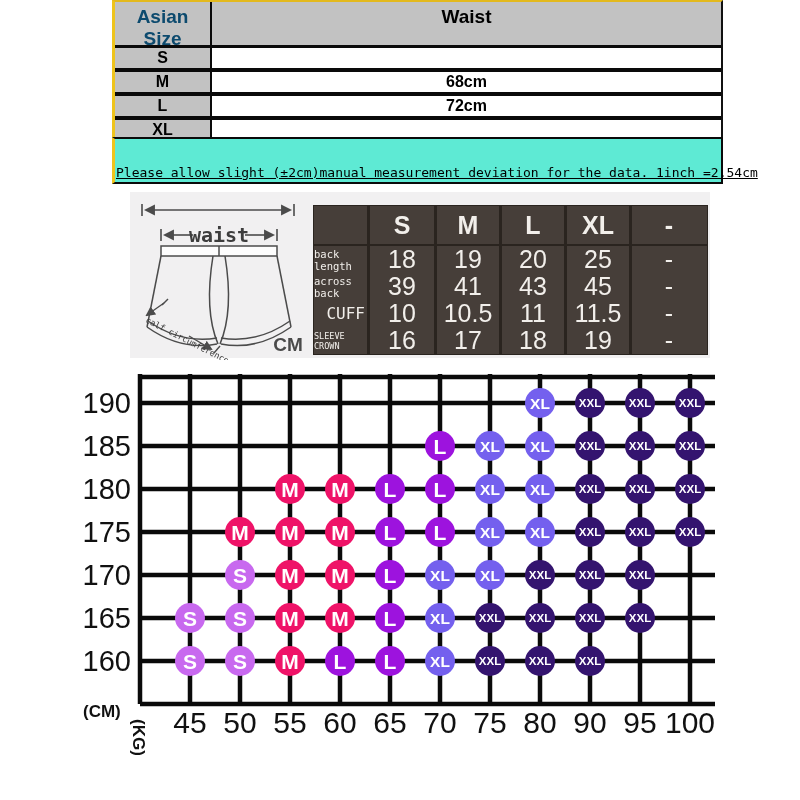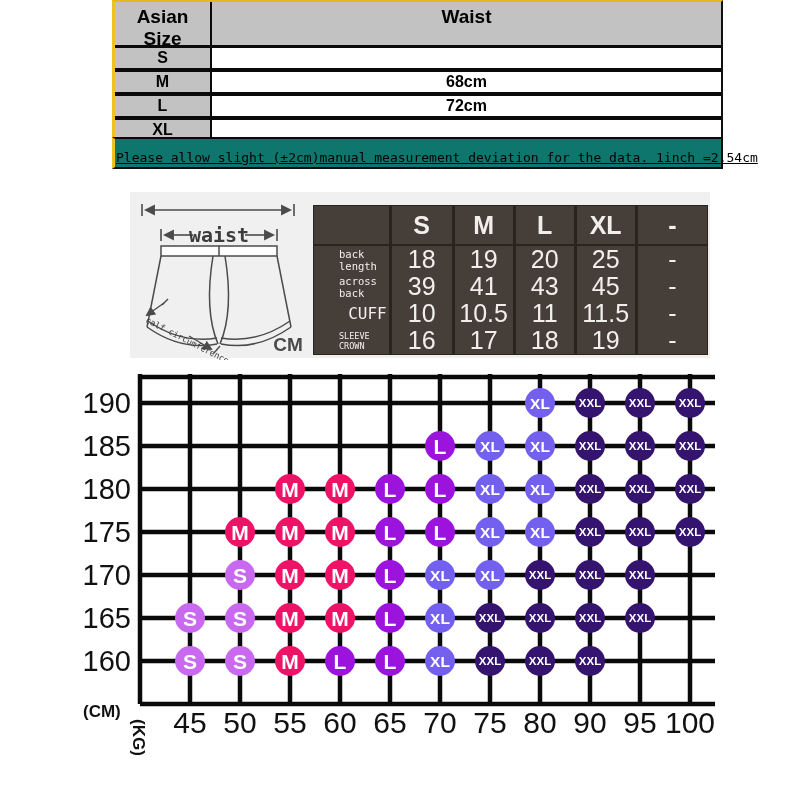--- a/index.html
+++ b/index.html
@@ -14,50 +14,50 @@
     border-right:2px solid #111;box-sizing:border-box;background:#fff;
   }
   .wt-row{display:flex;border-bottom:3px solid #0a0a0a;}
   .wt-row.header{height:43px;}
   .wt-row.data{height:20px;border-bottom-width:4px;}
   .wt-size{
     width:97px;background:#c2c2c2;border-right:2px solid #0a0a0a;
     text-align:center;font-weight:bold;box-sizing:border-box;
   }
   .wt-val{flex:1;background:#ffffff;text-align:center;font-weight:bold;}
-  .wt-row.header .wt-size{font-size:19px;padding-top:4px;color:#000000;background:#c2c2c2;}
+  .wt-row.header .wt-size{font-size:19px;padding-top:4px;color:#0c4a6e;background:#c2c2c2;}
   .wt-row.header .wt-val{font-size:19px;padding-top:4px;background:#c2c2c2;}
   .wt-row.data .wt-size{font-size:16px;line-height:20px;}
   .wt-row.data .wt-val{font-size:16px;line-height:20px;}
   
   .note-box{
-    position:absolute;left:112px;top:137px;width:611px;height:32px;
+    position:absolute;left:112px;top:137px;width:611px;height:47px;
     border:2px solid #0a0a0a;border-left:3px solid #eec41c;
-    box-sizing:border-box;background:#0f766e;
+    box-sizing:border-box;background:#5eead4;
   }
   .note-text{
     position:absolute;left:1px;bottom:2px;white-space:nowrap;
     font-family:"DejaVu Sans Mono","Liberation Mono",monospace;
     font-size:13px;text-decoration:underline;color:#000;
   }
   
   .mid-panel{position:absolute;left:130px;top:192px;width:580px;height:166px;background:#f1f0f1;}
   .diagram-svg{position:absolute;left:133px;top:196px;}
   
   .detail-table{
     position:absolute;left:313px;top:205px;width:395px;height:150px;
     background:#463e39;color:#f2efeb;box-sizing:border-box;
     border:1px solid #2a241f;display:flex;flex-direction:column;
   }
   .dt-header{display:flex;height:38px;border-bottom:2px solid #2a241f;}
   .dt-row{display:flex;height:27px;}
   .dt-cell{display:flex;align-items:center;justify-content:center;
     border-right:3px solid #2a241f;box-sizing:border-box;}
   .dt-cell.last{border-right:none;}
-  .c0{width:56px;margin-left:25px;} .c1{width:67px;} .c2{width:65px;} .c3{width:65px;} .c4{width:65px;} .c5{width:74px;}
+  .c0{width:56px;} .c1{width:67px;} .c2{width:65px;} .c3{width:65px;} .c4{width:65px;} .c5{width:74px;}
   .dt-header .dt-cell{font-weight:bold;font-size:25px;}
   .dt-num{font-weight:normal;font-size:25px;}
   .dt-label{font-family:"DejaVu Sans Mono","Liberation Mono",monospace;justify-content:flex-end;padding-right:2px;}
   .lbl-sm{font-size:10.5px;letter-spacing:0px;}
   .lbl-lg{font-size:16px;}
   .lbl-xs{font-size:8.5px;}
   
   .chart-svg{position:absolute;left:75px;top:370px;}
 </style>
 </head>

